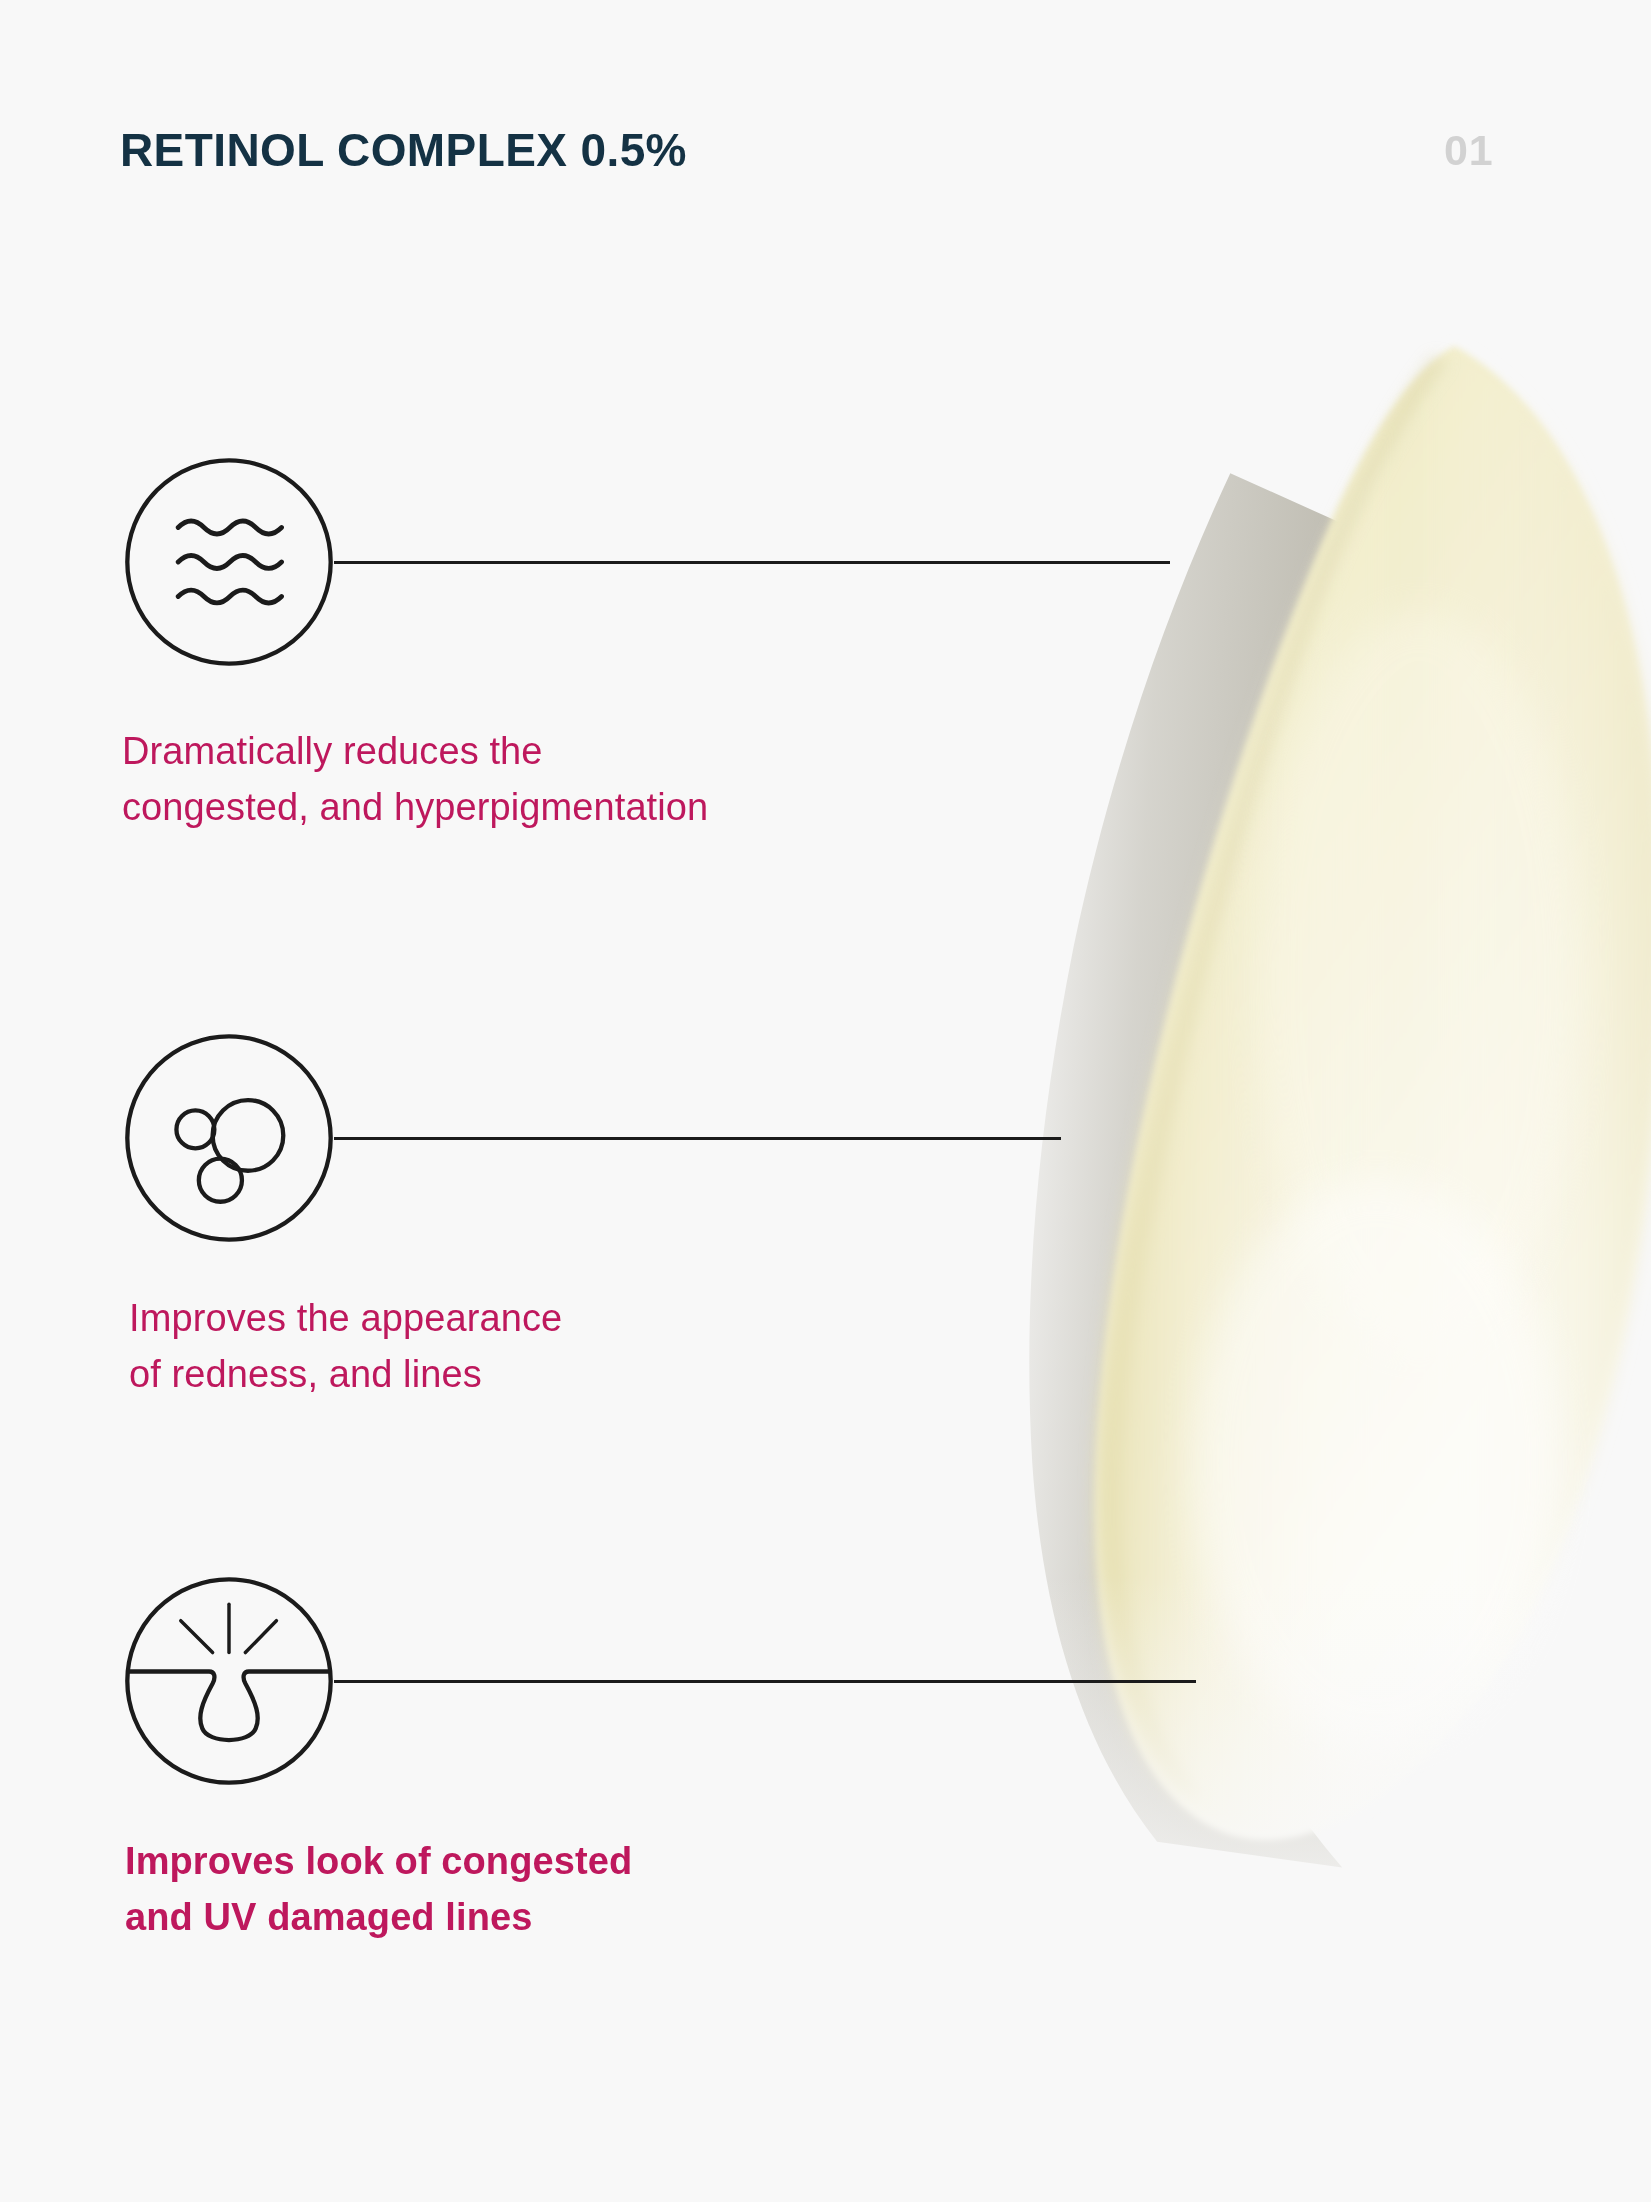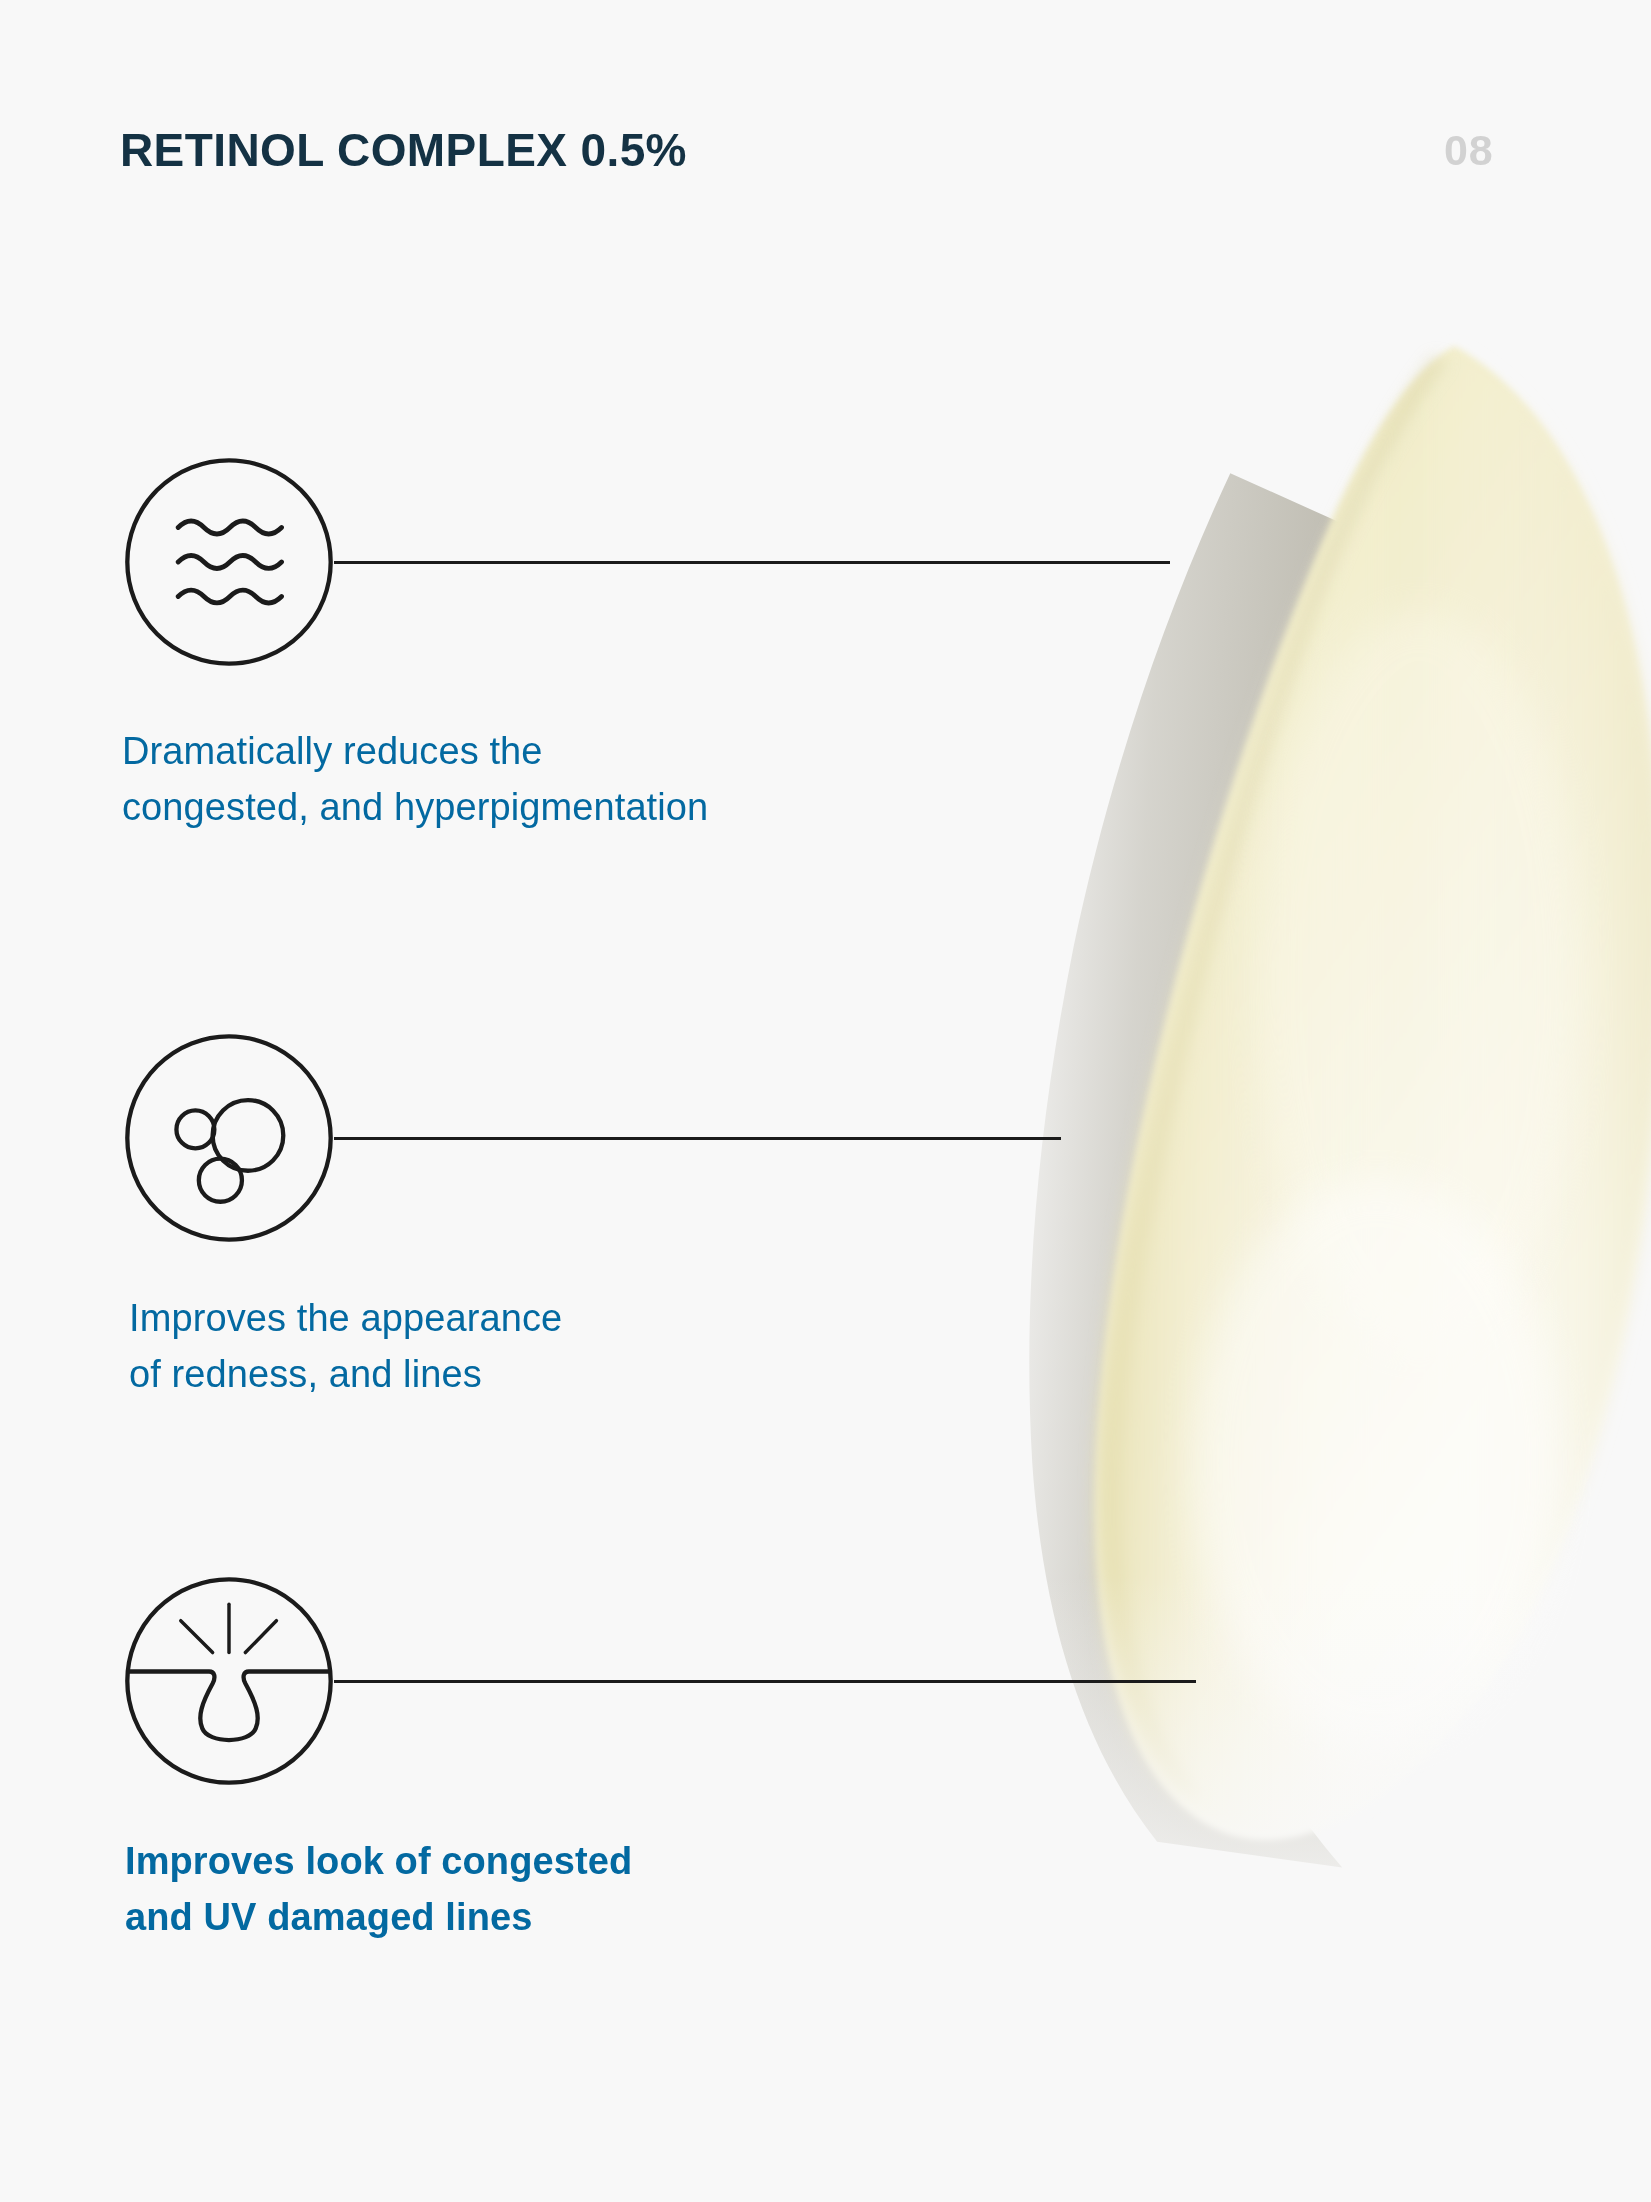--- a/index.html
+++ b/index.html
@@ -85,21 +85,21 @@
   .connector-1 { left: 334px; width: 836px; }
   .connector-2 { left: 334px; width: 727px; }
   .connector-3 { left: 334px; width: 862px; }
 
   .feature-text {
     position: absolute;
     left: 122px;
     top: 267px;
     font-size: 38px;
     line-height: 1.48;
-    color: #0369a1;
+    color: #be185d;
     letter-spacing: 0.1px;
     max-width: 843px;
   }
   .feature-2 .feature-text { left: 129px; top: 258px; }
   .feature-3 .feature-text { left: 125px; top: 258px; font-weight: bold; }
   .feature-text .line { display: block; white-space: nowrap; }
 </style>
 </head>
 <body>
 
@@ -188,21 +188,21 @@
 
     <ellipse cx="520" cy="760" rx="190" ry="430" fill="#fffef6" opacity="0.30" filter="url(#softBlurB)"></ellipse>
     <ellipse cx="470" cy="1320" rx="215" ry="330" fill="#ffffff" opacity="0.45" filter="url(#softBlurB)"></ellipse>
 
     <rect x="0" y="1450" width="820" height="430" fill="url(#fadeBottom)"></rect>
   </svg>
 </div>
 
 <div class="header">
   <div class="page-title">RETINOL COMPLEX 0.5%</div>
-  <div class="page-number">08</div>
+  <div class="page-number">01</div>
 </div>
 
 <div class="feature feature-1">
   <div class="icon-badge">
     <svg viewBox="0 0 246 246" xmlns="http://www.w3.org/2000/svg">
       <circle cx="123" cy="123" r="118" fill="none" stroke="#1b1b1b" stroke-width="5"></circle>
       <g fill="none" stroke="#1b1b1b" stroke-width="5.5" stroke-linecap="round">
         <path d="M 64 83 C 74 73, 84 73, 94 83 S 114 93, 124 83 S 144 73, 154 83 S 174 93, 184 83"></path>
         <path d="M 64 123 C 74 113, 84 113, 94 123 S 114 133, 124 123 S 144 113, 154 123 S 174 133, 184 123"></path>
         <path d="M 64 163 C 74 153, 84 153, 94 163 S 114 173, 124 163 S 144 153, 154 163 S 174 173, 184 163"></path>

